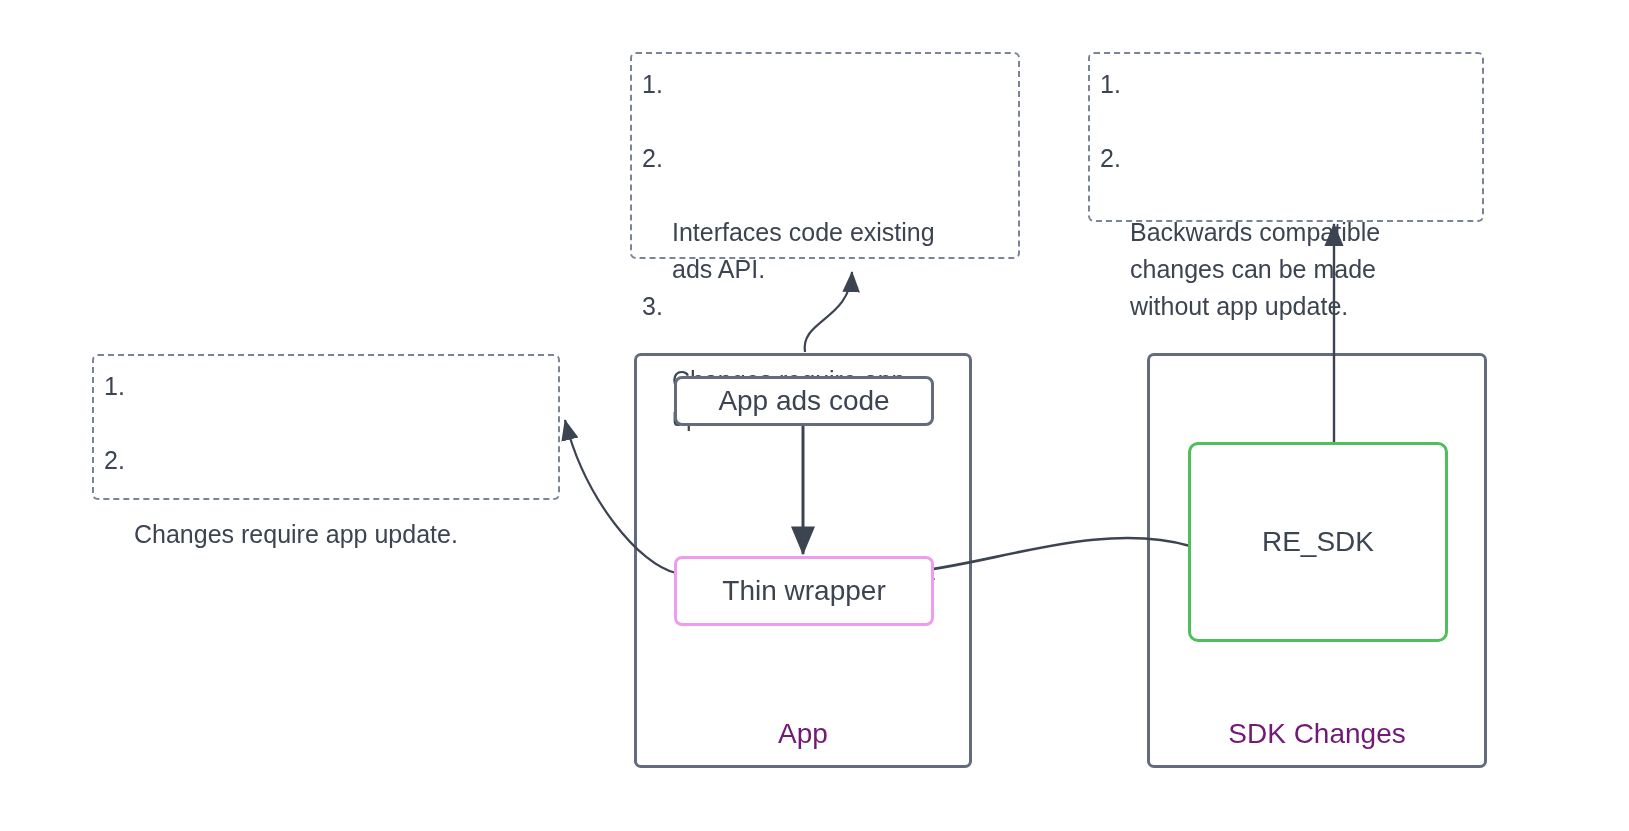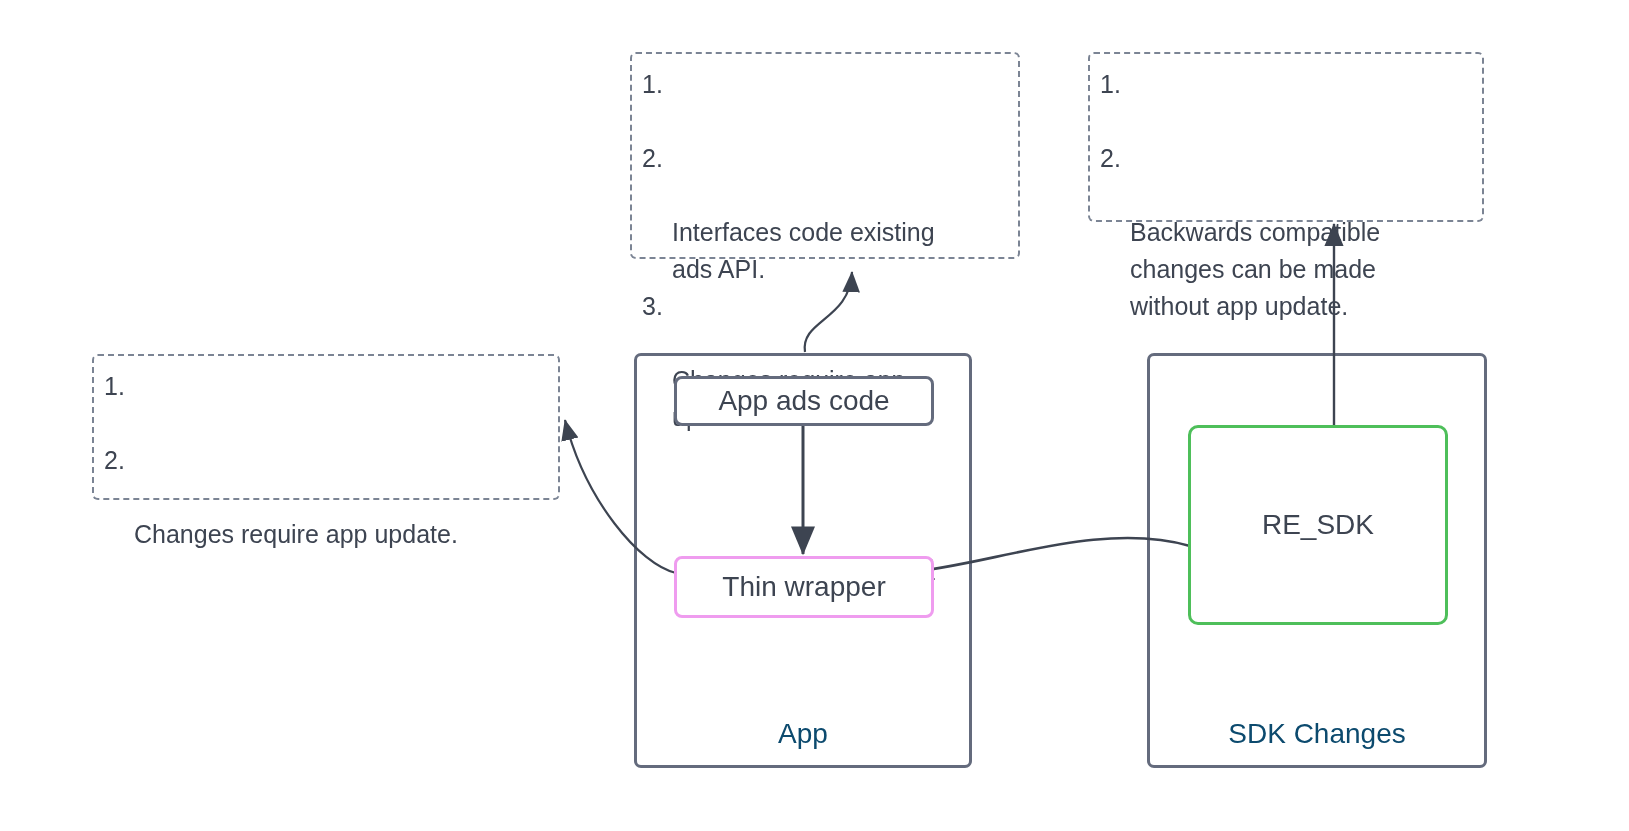--- a/index.html
+++ b/index.html
@@ -68,21 +68,21 @@
     z-index: 2;
   }
   .container-label {
     position: absolute;
     left: 0;
     right: 0;
     bottom: 14px;
     text-align: center;
     font-size: 28px;
     line-height: 34px;
-    color: #0c4a6e;
+    color: #701a75;
   }
 
   
   .node {
     position: absolute;
     box-sizing: border-box;
     display: flex;
     align-items: center;
     justify-content: center;
     background: #ffffff;
@@ -186,21 +186,21 @@
   </div>
 
   <div class="container-box" style="left:1147px; top:353px; width:340px; height:415px;">
     <div class="container-label">SDK Changes</div>
   </div>
 
   <div class="node gray" style="left:674px; top:376px; width:260px; height:50px;">
     <span>App ads code</span>
   </div>
 
-  <div class="node violet" style="left:674px; top:556px; width:260px; height:62px;">
+  <div class="node violet" style="left:674px; top:556px; width:260px; height:70px;">
     <span>Thin wrapper</span>
   </div>
 
-  <div class="node green" style="left:1188px; top:425px; width:260px; height:200px;">
+  <div class="node green" style="left:1188px; top:442px; width:260px; height:200px;">
     <span>RE_SDK</span>
   </div>
 
 </div>
 
 </body></html>

